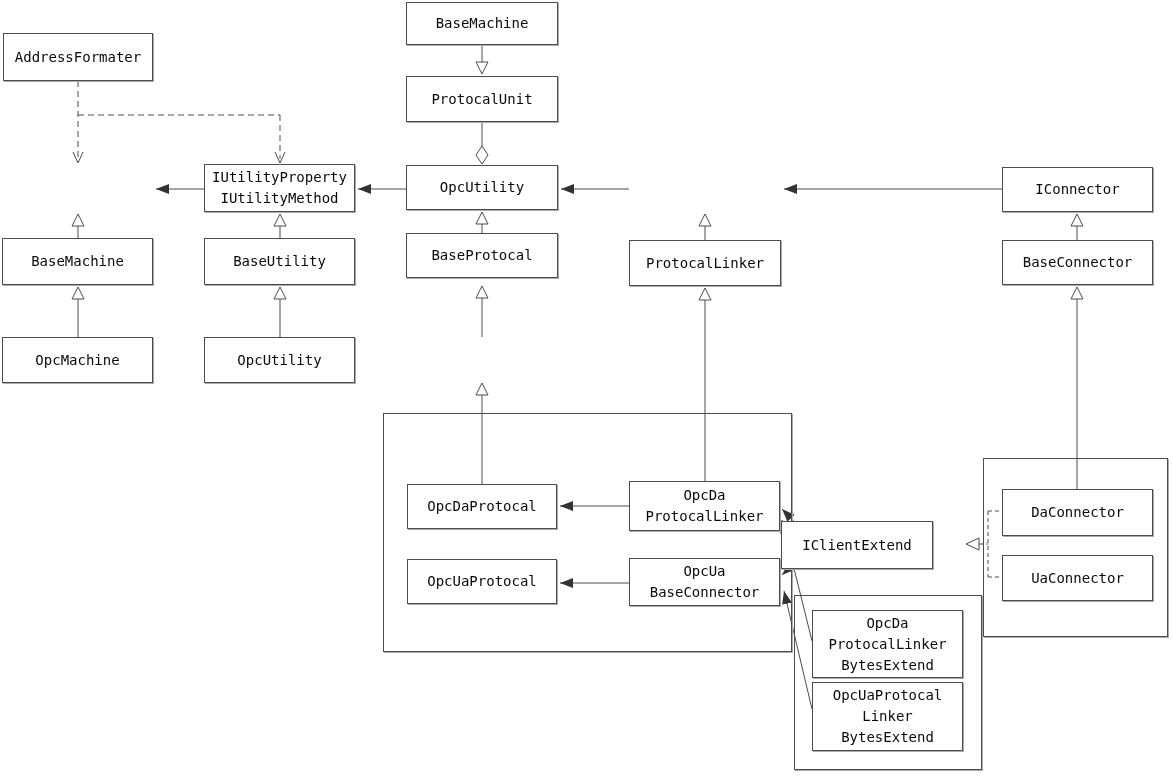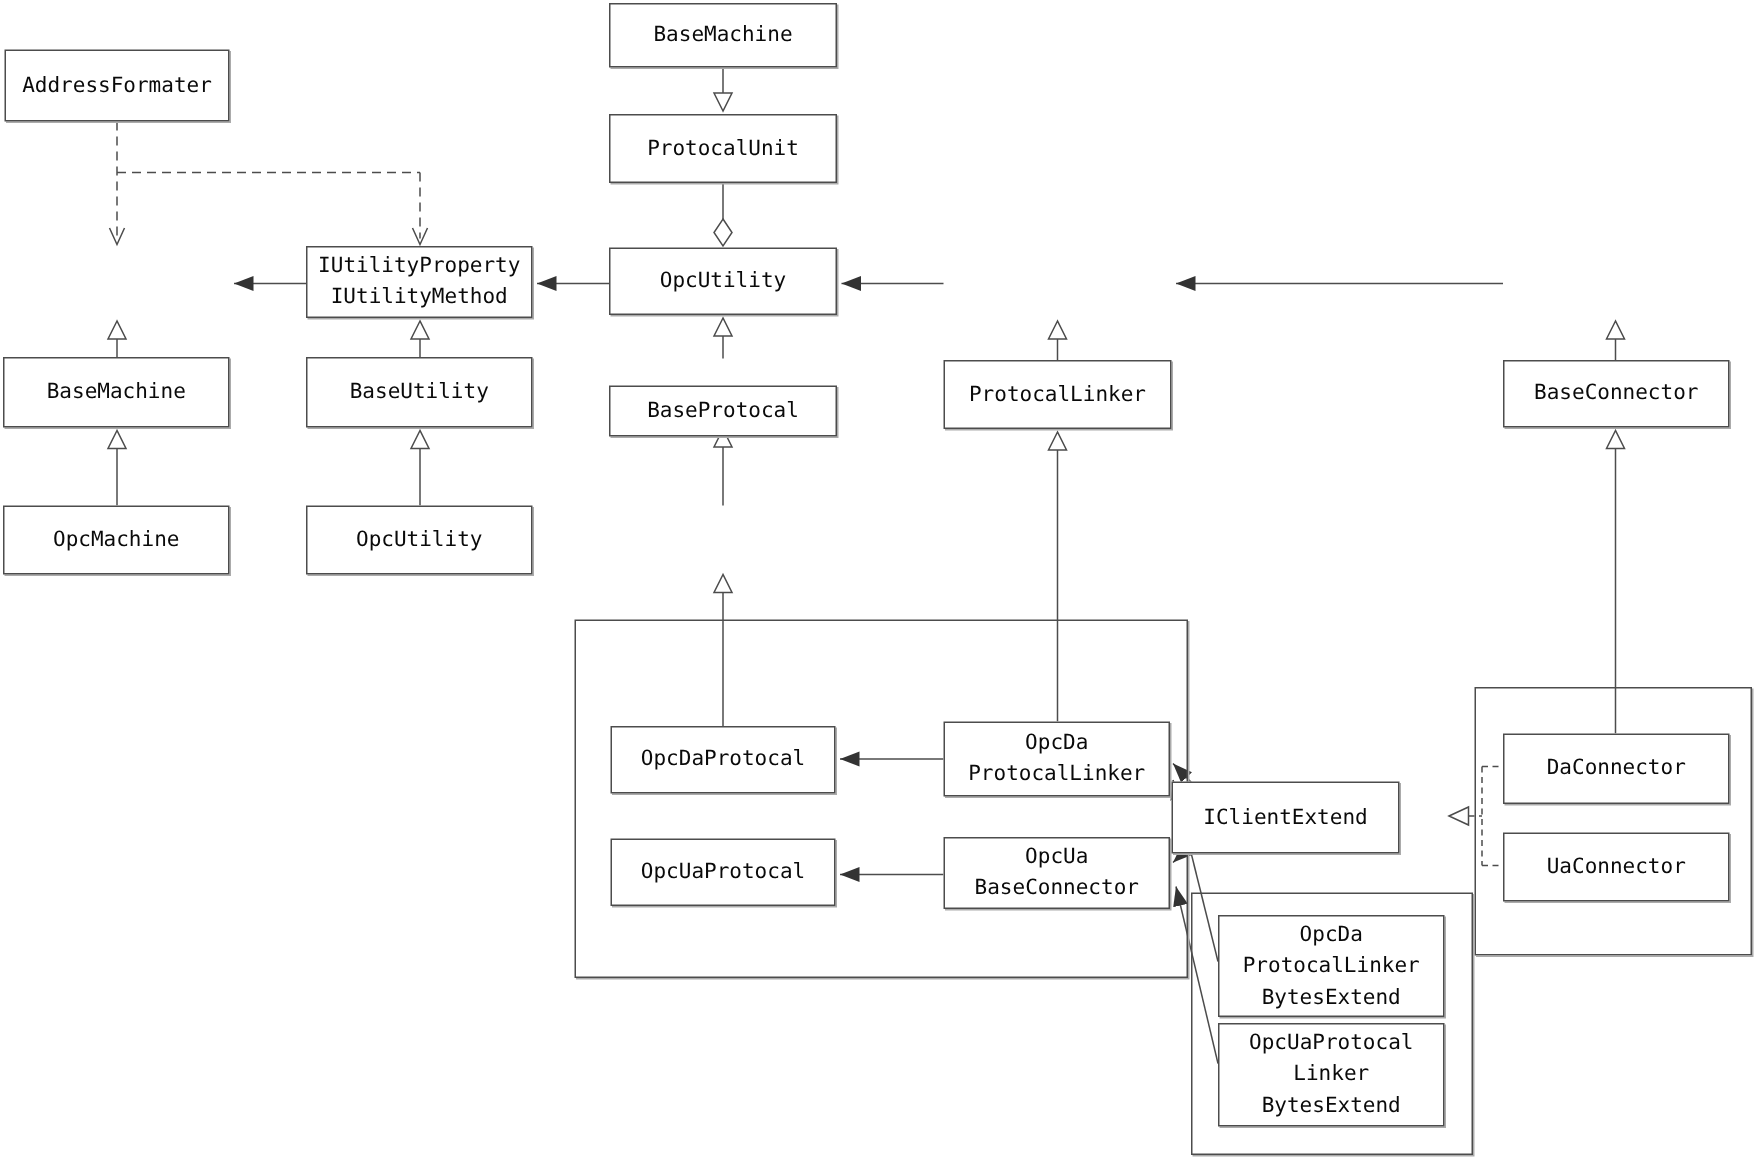--- a/index.html
+++ b/index.html
@@ -139,30 +139,33 @@
     </div>
 
   <div class="box" style="left:406px;top:76px;width:152px;height:46px">
     <span class="lbl">ProtocalUnit</span>
     </div>
 
   <div class="box" style="left:406px;top:165px;width:152px;height:45px">
     <span class="lbl">OpcUtility</span>
     </div>
 
-  <div class="box" style="left:406px;top:257px;width:152px;height:34px">
+  <div class="box" style="left:406px;top:233px;width:152px;height:45px">
     <span class="lbl">BaseProtocal</span>
     </div>
 
 
 
   <div class="box" style="left:629px;top:240px;width:152px;height:46px">
     <span class="lbl">ProtocalLinker</span>
     </div>
 
+  <div class="box" style="left:1002px;top:167px;width:151px;height:45px">
+    <span class="lbl">IConnector</span>
+    </div>
 
   <div class="box" style="left:1002px;top:240px;width:151px;height:45px">
     <span class="lbl">BaseConnector</span>
     </div>
 
   <div class="box" style="left:407px;top:484px;width:150px;height:45px">
     <span class="lbl">OpcDaProtocal</span>
     </div>
 
   <div class="box" style="left:407px;top:559px;width:150px;height:45px">

